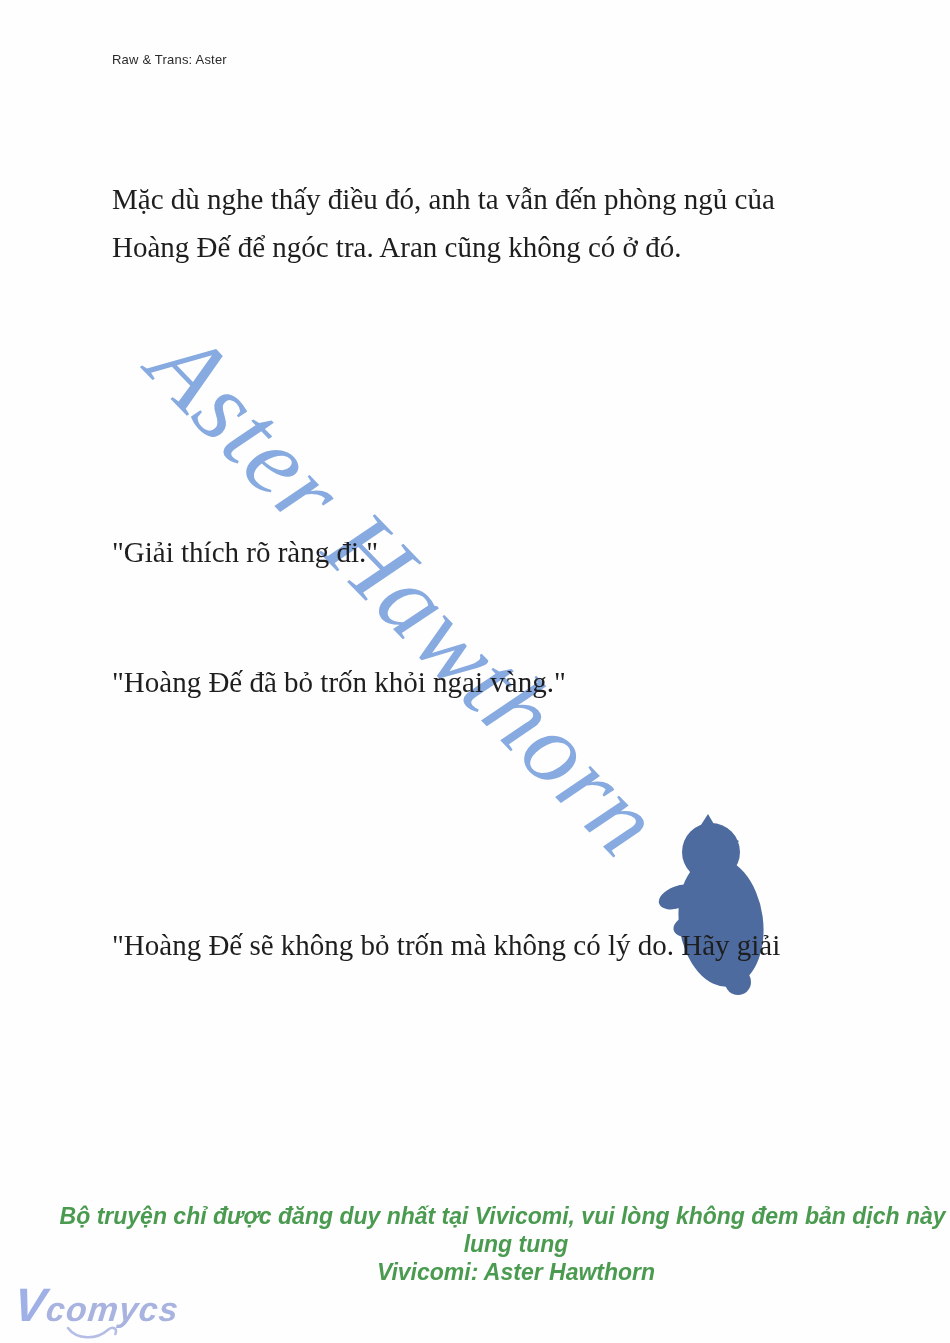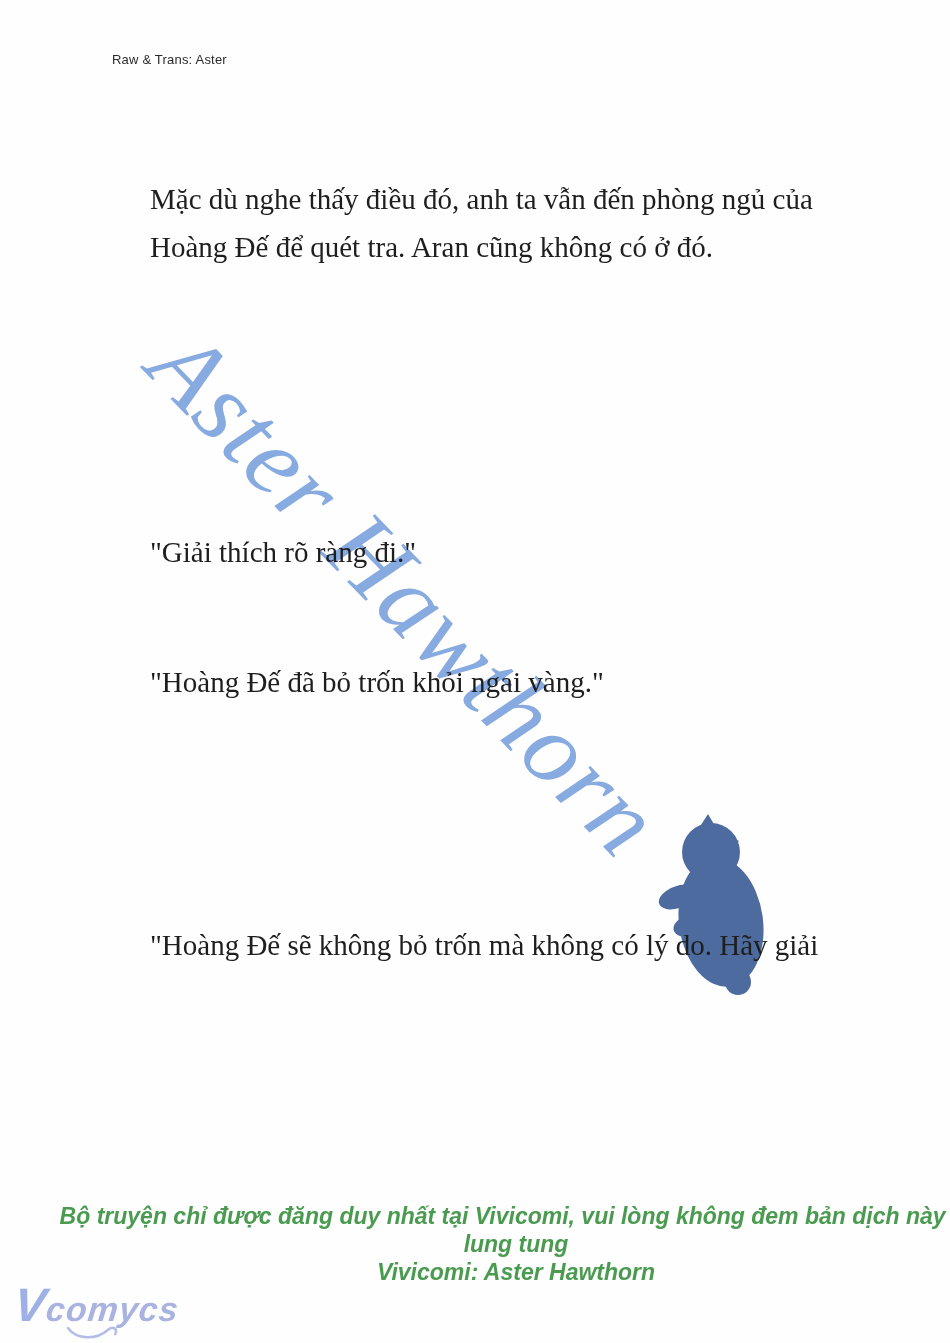--- a/index.html
+++ b/index.html
@@ -17,21 +17,21 @@
   }
   .cat{position:absolute;left:652px;top:808px;z-index:1;}
   
   .credit{
     position:absolute;left:112px;top:52px;z-index:2;
     font-family:"Liberation Sans","DejaVu Sans",sans-serif;
     font-size:13px;color:#2b2b2b;letter-spacing:.2px;
   }
   .para{
     position:absolute;left:112px;z-index:2;
-    font-size:29px;line-height:48px;color:#1e1e1e;margin-left:38px;
+    font-size:29px;line-height:48px;color:#1e1e1e;
   }
   .para .line{display:block;white-space:nowrap;}
   .p0{top:175px}.p1{top:353px}.p2{top:528px}
   .p3{top:658px}.p4{top:791px}.p5{top:921px}
   .footer{
     position:absolute;left:0;top:1202px;width:100%;z-index:2;
     text-align:center;font-family:"Liberation Sans","DejaVu Sans",sans-serif;
     font-style:italic;font-weight:bold;font-size:23px;line-height:28px;
     color:#4a9b50;
     margin-left:41px;
@@ -70,21 +70,21 @@
       <ellipse cx="44" cy="117" rx="23" ry="12" transform="rotate(-12 44 117)"></ellipse>
       <ellipse cx="85" cy="150" rx="13" ry="30" transform="rotate(6 85 150)"></ellipse>
       <circle cx="86" cy="174" r="13"></circle>
     </g>
   </svg>
 
   <div class="credit">Raw &amp; Trans: Aster</div>
 
   <div class="para p0">
     <span class="line">Mặc dù nghe thấy điều đó, anh ta vẫn đến phòng ngủ của</span>
-    <span class="line">Hoàng Đế để quét tra. Aran cũng không có ở đó.</span>
+    <span class="line">Hoàng Đế để ngóc tra. Aran cũng không có ở đó.</span>
   </div>
   <div class="para p2">
     <span class="line">"Giải thích rõ ràng đi."</span>
   </div>
   <div class="para p3">
     <span class="line">"Hoàng Đế đã bỏ trốn khỏi ngai vàng."</span>
   </div>
   <div class="para p5">
     <span class="line">"Hoàng Đế sẽ không bỏ trốn mà không có lý do. Hãy giải</span>
   </div>

